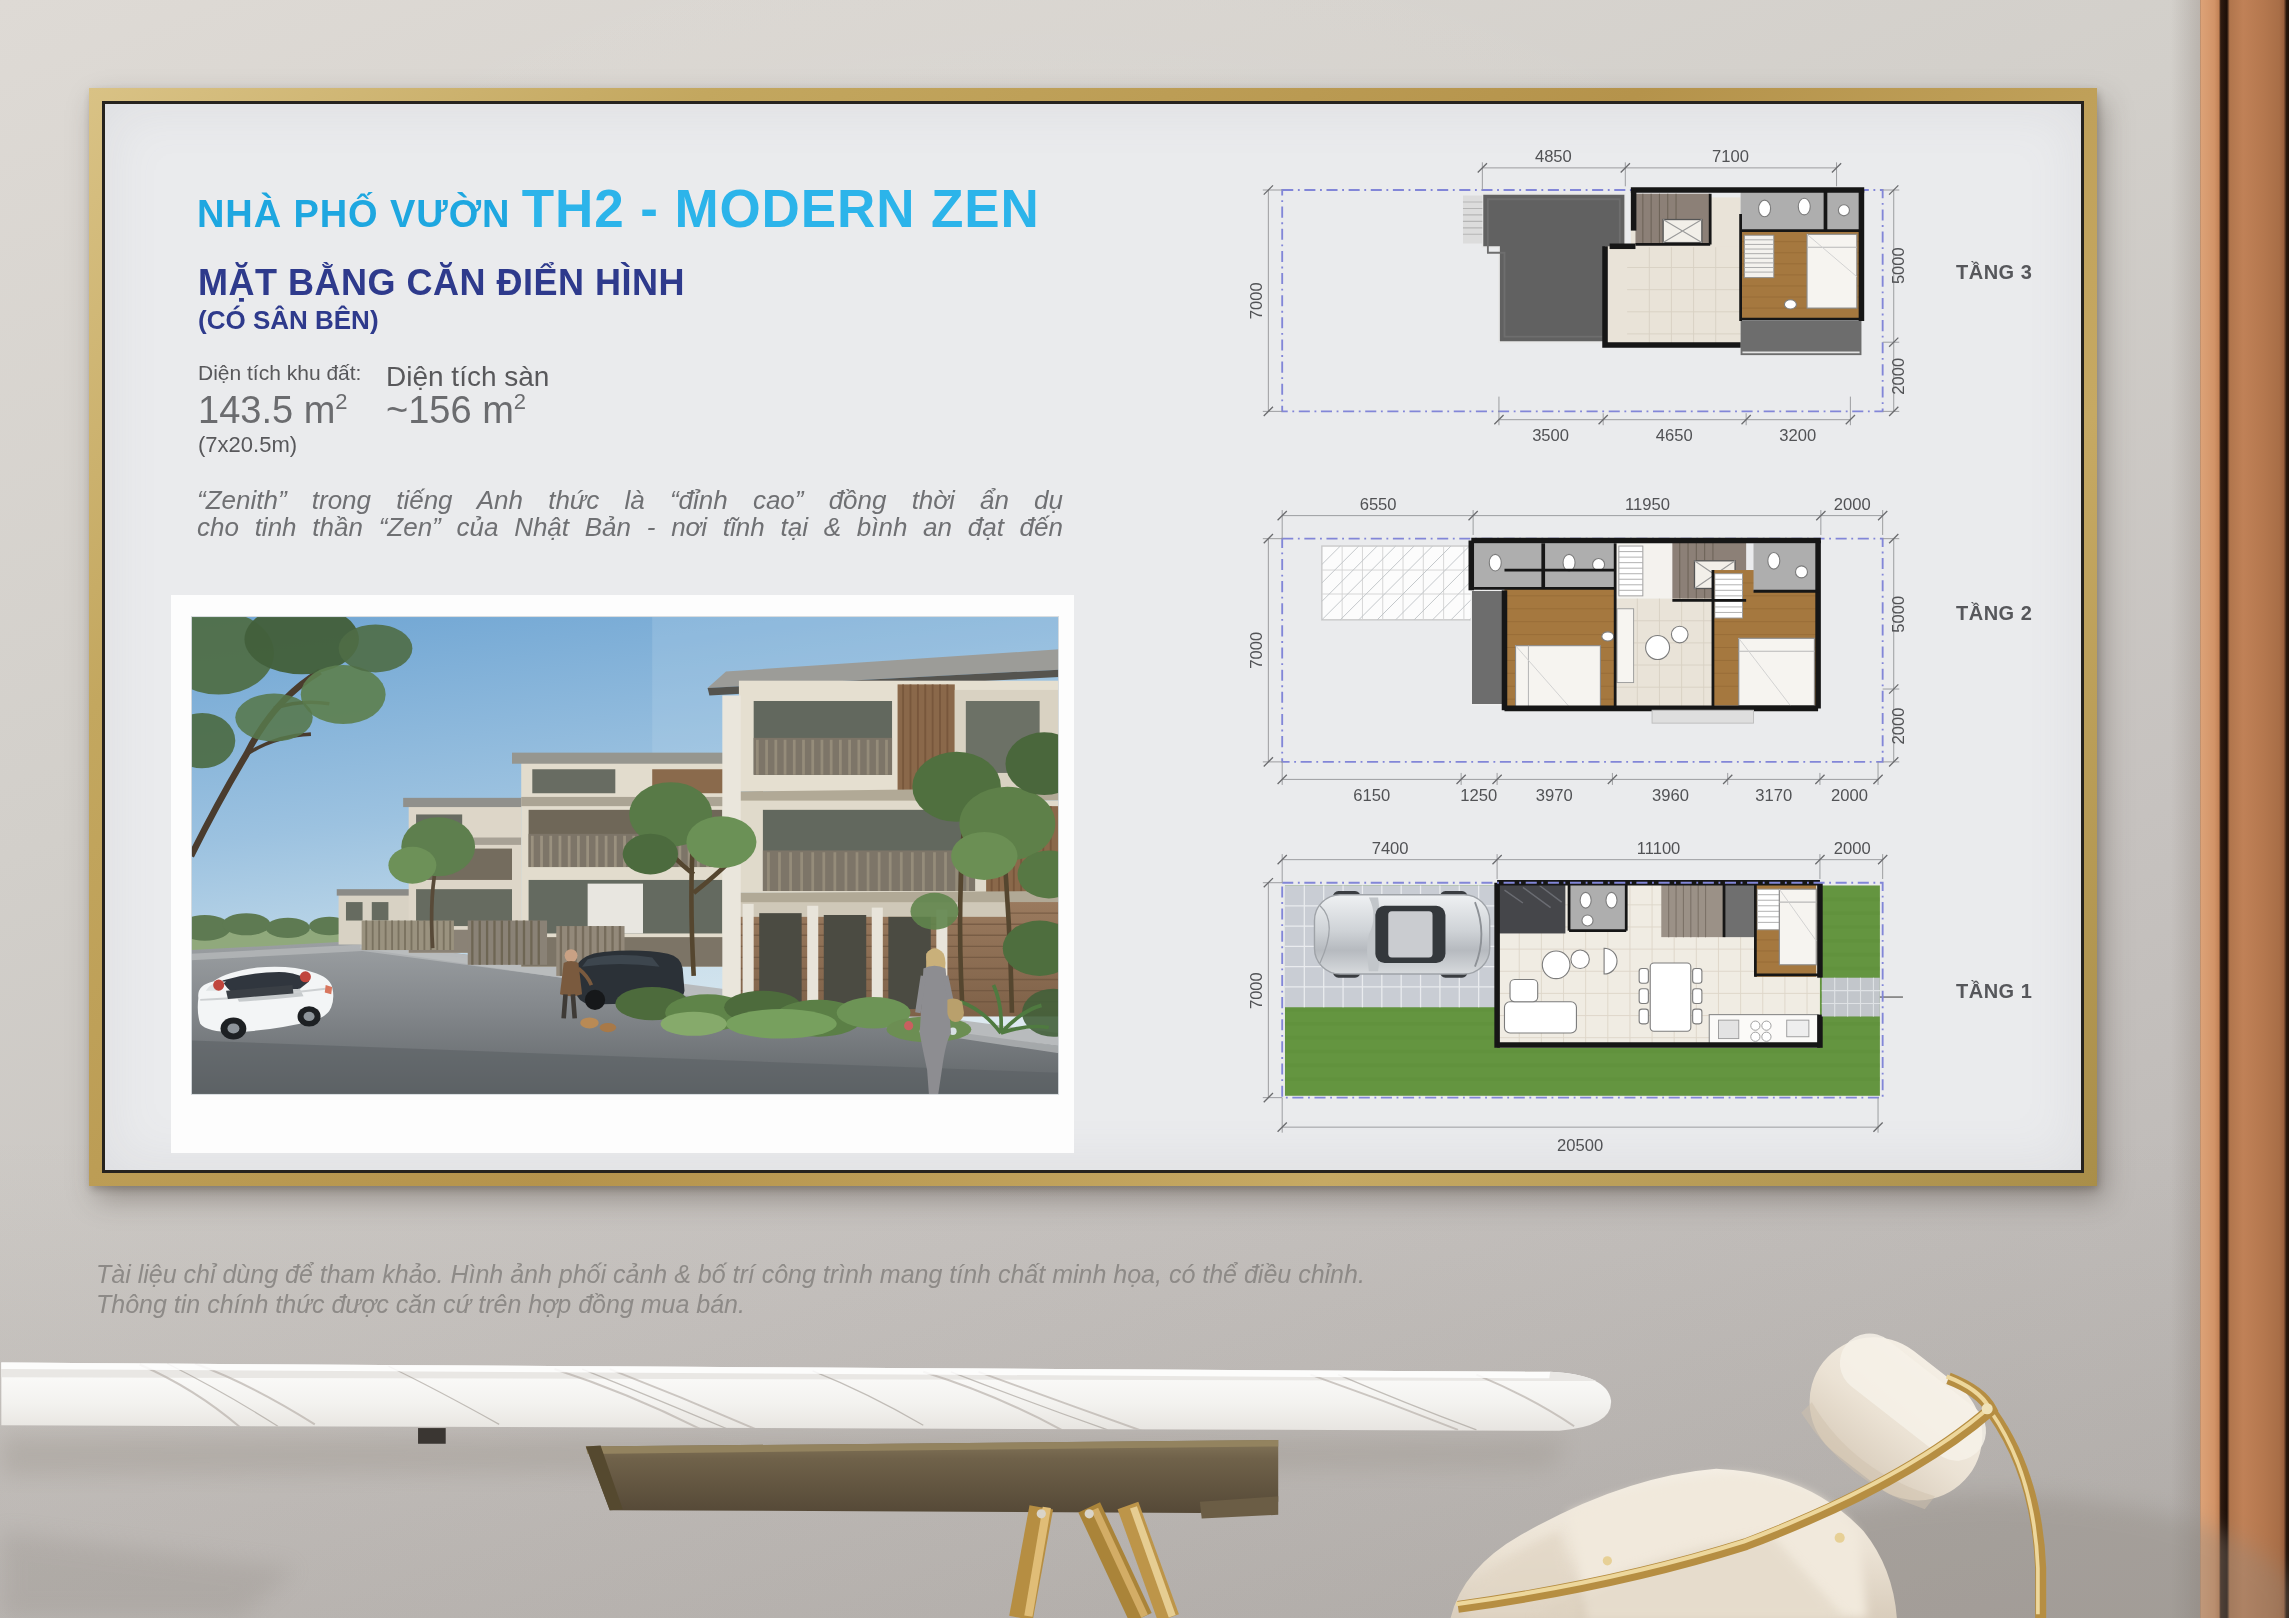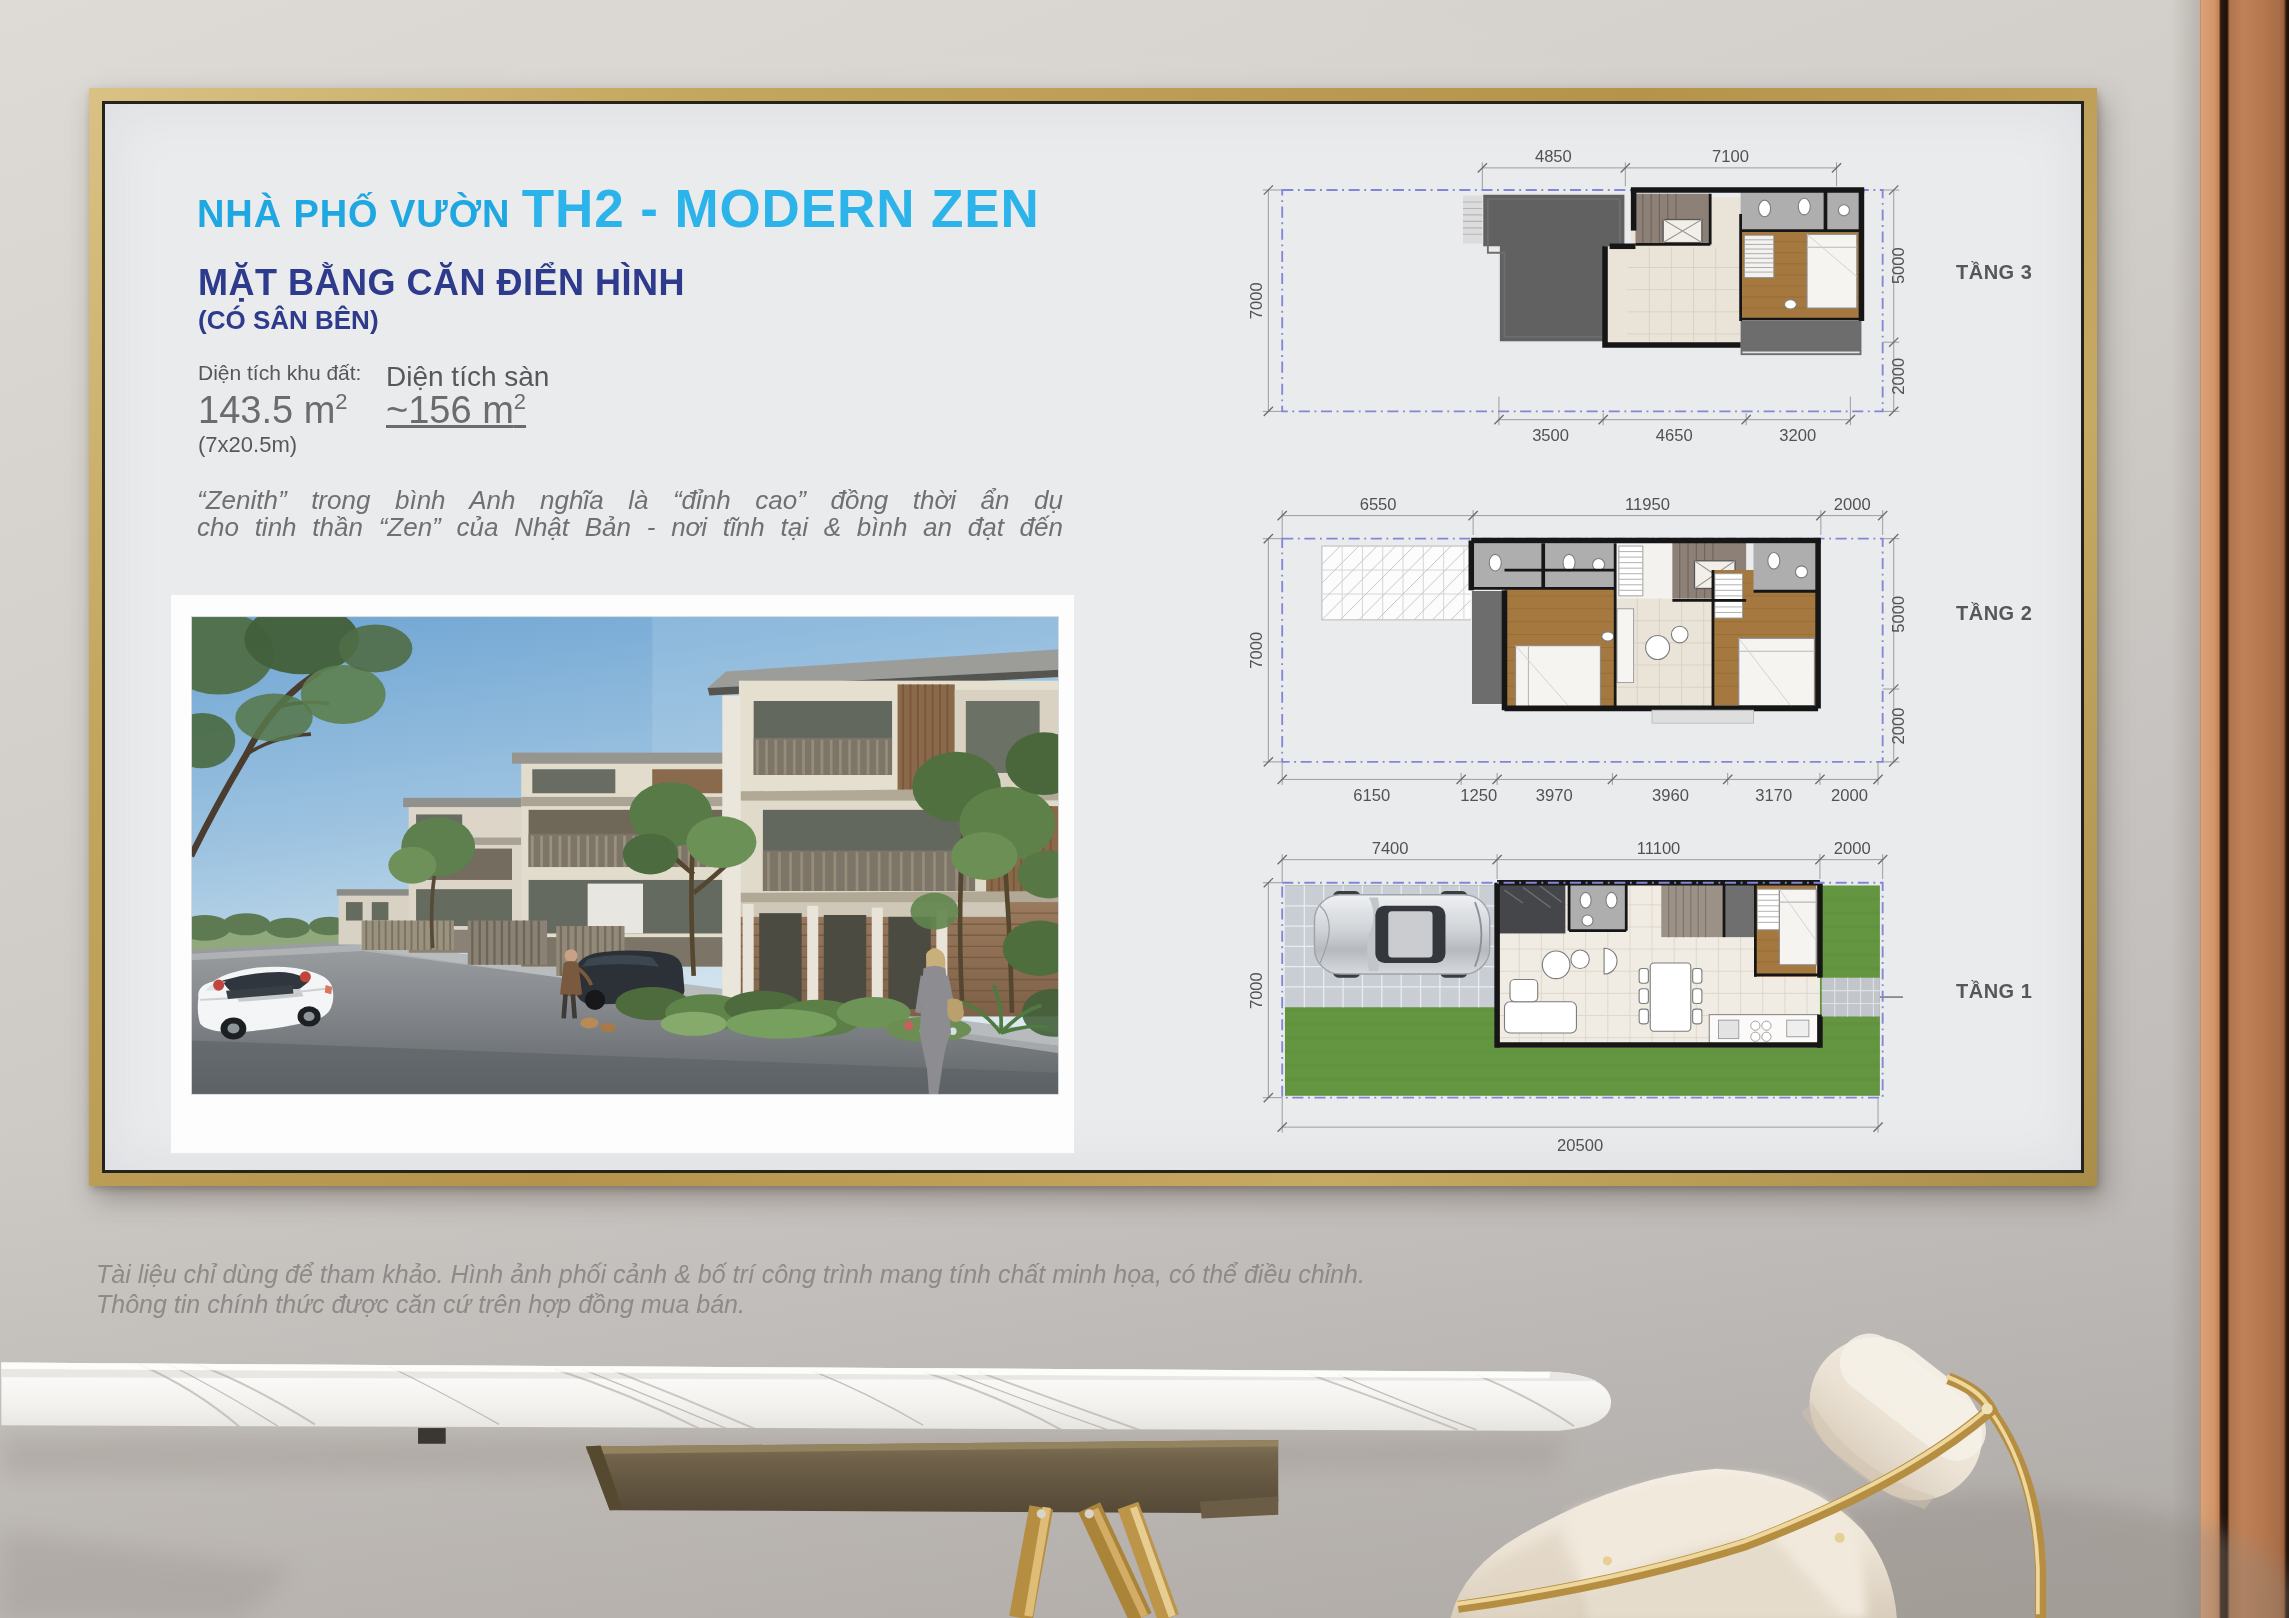--- a/index.html
+++ b/index.html
@@ -30,25 +30,25 @@
     <span style="font-size:38px;font-weight:bold;color:#1ea7e0;letter-spacing:0.9px;vertical-align:baseline;">NHÀ PHỐ VƯỜN </span><span style="font-size:53px;font-weight:bold;color:#2cb4ea;letter-spacing:0.9px;vertical-align:baseline;">TH2 - MODERN ZEN</span>
   </div>
 
   <div class="abs" style="left:198px;top:262px;font-size:36px;font-weight:bold;color:#2e3a8c;letter-spacing:0.5px;text-align:center;">MẶT BẰNG CĂN ĐIỂN HÌNH</div>
 
   <div class="abs" style="left:198px;top:305px;font-size:26px;font-weight:bold;color:#2e3a8c;">(CÓ SÂN BÊN)</div>
 
   <div class="abs" style="left:198px;top:361px;font-size:21px;color:#58585b;">Diện tích khu đất:</div>
   <div class="abs" style="left:386px;top:361px;font-size:28px;color:#58585b;">Diện tích sàn</div>
   <div class="abs" style="left:198px;top:389px;font-size:38px;color:#6b6c6f;">143.5 m<sup style="font-size:22px;">2</sup></div>
-  <div class="abs" style="left:386px;top:389px;font-size:38px;color:#6b6c6f;text-decoration:underline;">~156 m<sup style="font-size:22px;">2</sup></div>
+  <div class="abs" style="left:386px;top:389px;font-size:38px;color:#6b6c6f;">~156 m<sup style="font-size:22px;">2</sup></div>
   <div class="abs" style="left:198px;top:432px;font-size:22px;color:#58585b;">(7x20.5m)</div>
 
   <div class="abs" style="left:197px;top:487px;width:866px;font-size:26px;font-style:italic;color:#6f7073;line-height:27px;">
-    <div style="text-align:justify;text-align-last:justify;">“Zenith” trong bình Anh nghĩa là “đỉnh cao” đồng thời ẩn dụ</div>
+    <div style="text-align:justify;text-align-last:justify;">“Zenith” trong tiếng Anh thức là “đỉnh cao” đồng thời ẩn dụ</div>
     <div style="text-align:justify;text-align-last:justify;">cho tinh thần “Zen” của Nhật Bản - nơi tĩnh tại &amp; bình an đạt đến</div>
   </div>
 
   <div class="abs" style="left:171px;top:595px;width:903px;height:558px;background:#fdfdfd;"></div>
 
   <svg class="abs" style="left:191px;top:616px;" width="868" height="479" viewBox="0 0 941 519">
     <defs>
       <linearGradient id="sky" x1="0" y1="0" x2="0.25" y2="1">
         <stop offset="0" stop-color="#6fa5d3"></stop>
           <stop offset="0.45" stop-color="#9cc2e0"></stop>

